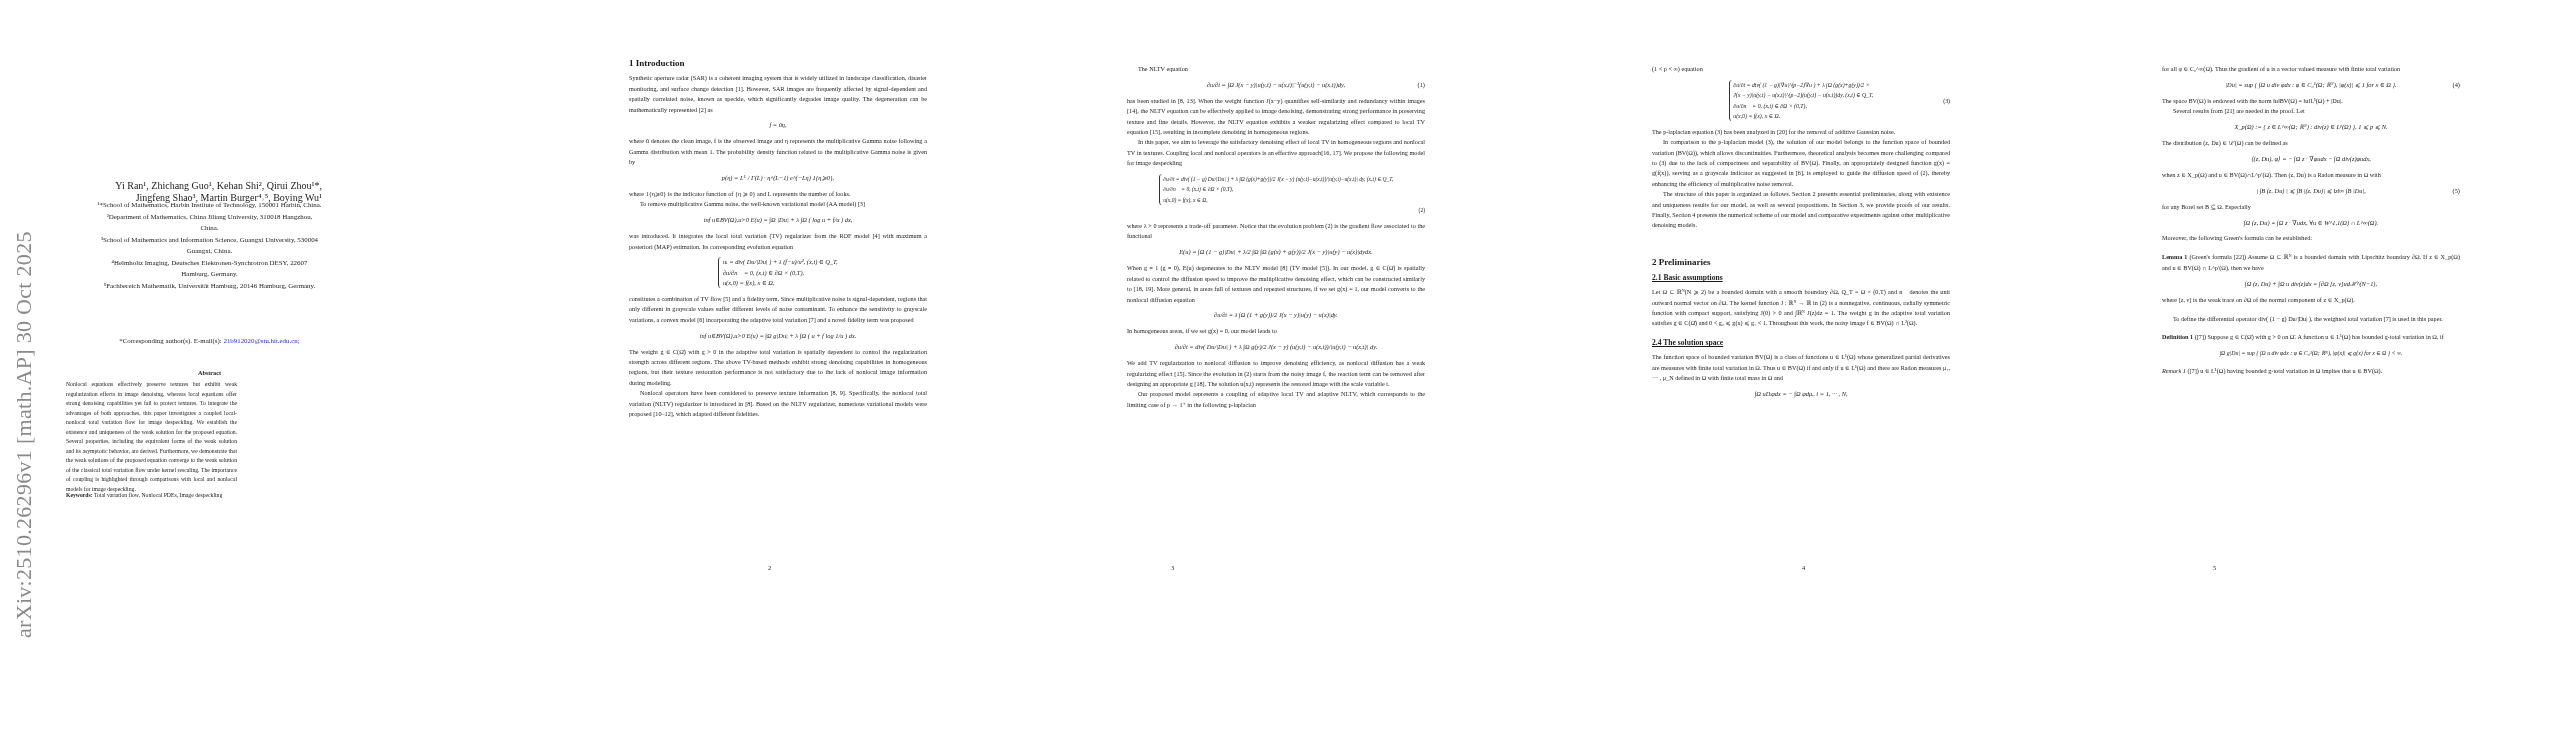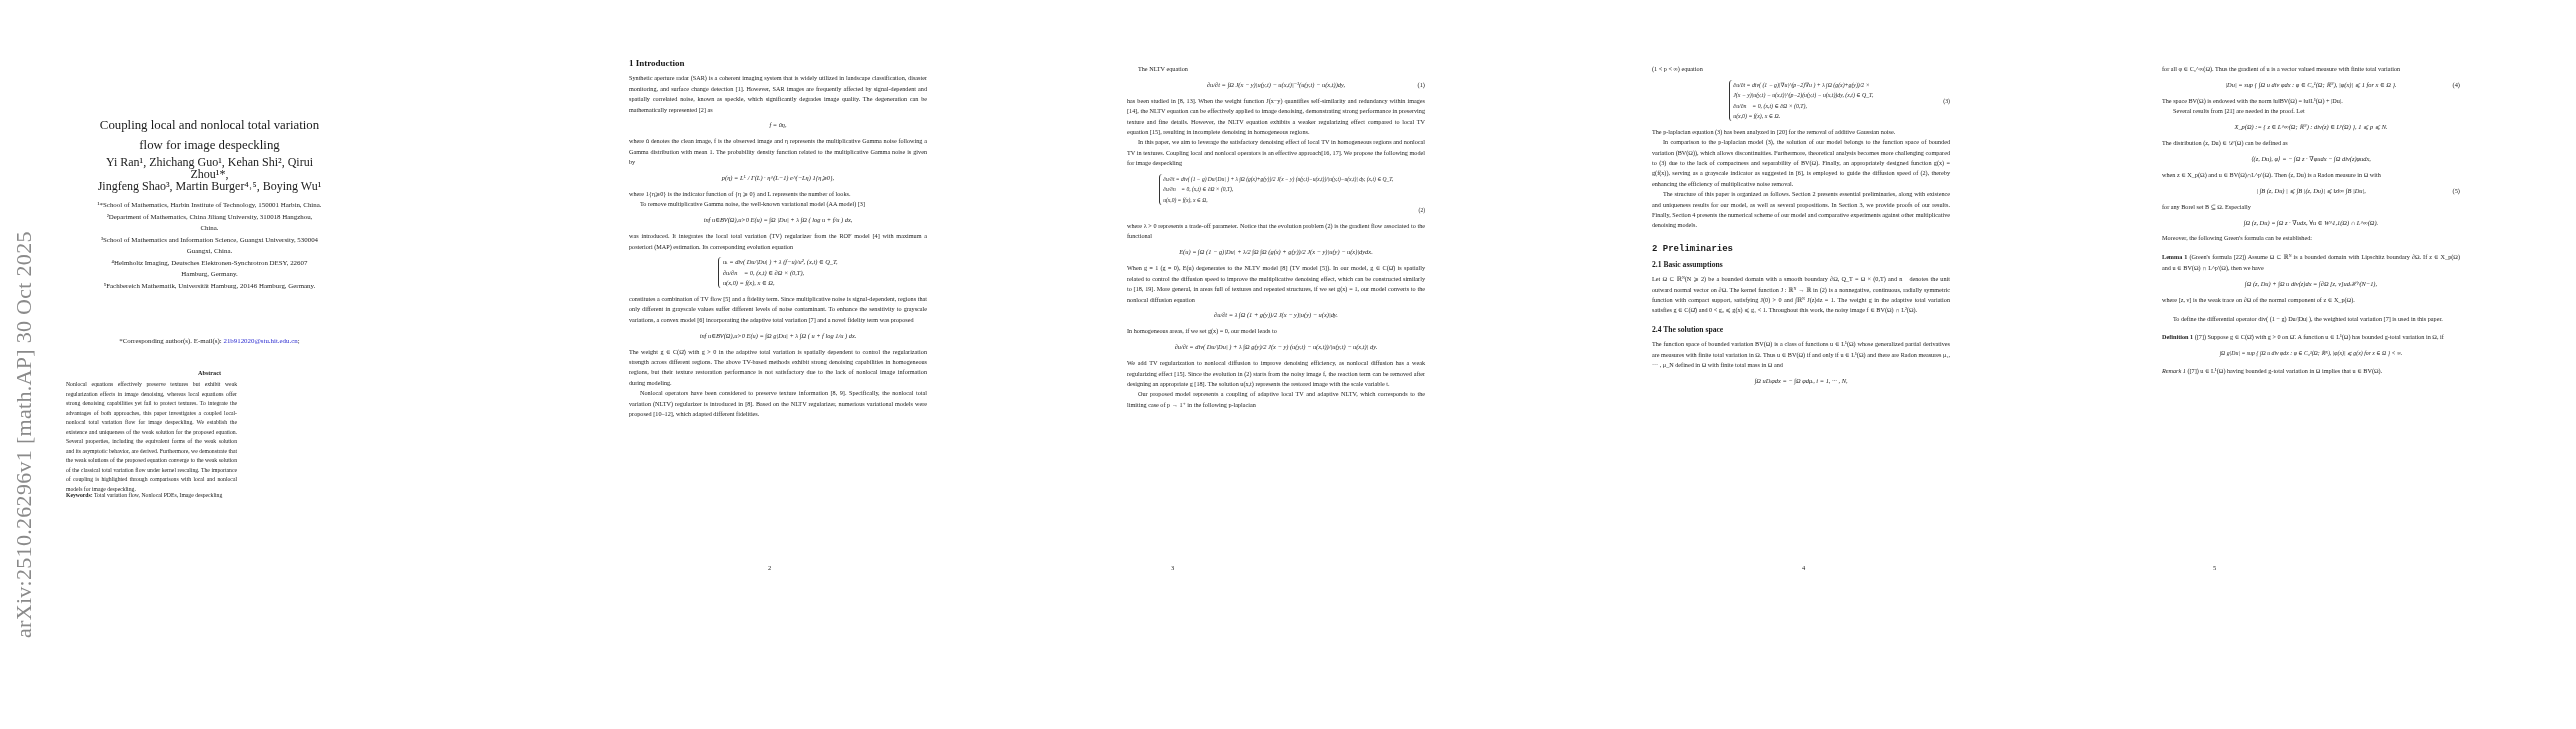--- a/index.html
+++ b/index.html
@@ -15,44 +15,43 @@
   .p3 .body-col { left:97px; }
   .p4 .body-col { left:106px; }
   .p5 .body-col { left:101px; }
   .pagenum { position:absolute; top:564px; width:515px; text-align:center; font-size:6.4px; }
   .p1 .pagenum { left:-267px; }
   .p2 .pagenum { left:-3px; }
   .p3 .pagenum { left:-115px; }
   .p4 .pagenum { left:0px; }
   .p5 .pagenum { left:-104px; }
   .title { position:absolute; left:97px; top:115px; width:225px; text-align:center; font-size:12.8px; line-height:20px; }
-  .authors { position:absolute; left:97px; top:156px; width:225px; text-align:center; font-size:12px; line-height:12px; }
+  .authors { position:absolute; left:97px; top:180px; width:225px; text-align:right; font-size:10px; line-height:12px; }
   .affils { position:absolute; left:97px; top:199px; width:225px; text-align:center; font-size:6.9px; line-height:11.5px; }
   .corr { position:absolute; left:97px; top:337px; width:225px; text-align:center; font-size:6.9px; }
   .abs-h { position:absolute; left:97px; top:369px; width:225px; text-align:center; font-size:6.2px; font-weight:bold; }
   .abs { position:absolute; left:66px; top:380px; width:171px; font-size:5.7px; line-height:9.5px; text-align:justify; }
   .kw { position:absolute; left:66px; top:492px; width:182px; font-size:5.7px; }
   .kw b { font-weight:bold; }
   .link { color:#2a2ad0; }
   h2.sec { font-size:9px; font-weight:bold; margin:0 0 4.9px 0; }
-  h3.sub { font-size:7.6px; font-weight:bold; margin:6px 0 3.6px 0; }
+  h3.sub { font-size:7.6px; font-weight:bold; margin:6px 0 3.6px 0;text-decoration:underline; }
   p { margin:0; }
   p.indent { text-indent:11px; }
   .eq { display:block; text-align:center; font-style:italic; margin:5.5px 0; font-size:6.4px; position:relative; white-space:nowrap; }
   .eqno { position:absolute; right:0; font-style:normal; }
   .cases { display:inline-block; text-align:left; border-left:0.9px solid #333; padding-left:3.6px; border-radius:3.6px 0 0 3.6px; line-height:10.3px; }
   .thm b { font-weight:bold; }
   .rem i { font-style:italic; }
 </style>
 </head>
 <body>
 
 <div class="page p1">
   <div class="watermark">arXiv:2510.26296v1  [math.AP]  30 Oct 2025</div>
-  <div class="title">Coupling local and nonlocal total variation flow for image despeckling</div>
   <div class="authors">
     <div>Yi Ran¹,  Zhichang Guo¹,  Kehan Shi²,  Qirui Zhou¹*,</div>
     <div>Jingfeng Shao³,  Martin Burger⁴˒⁵,  Boying Wu¹</div>
   </div>
   <div class="affils">
     <div>¹*School of Mathematics, Harbin Institute of Technology, 150001 Harbin, China.</div>
     <div>²Department of Mathematics, China Jiliang University, 310018 Hangzhou, China.</div>
     <div>³School of Mathematics and Information Science, Guangxi University, 530004 Guangxi, China.</div>
     <div>⁴Helmholtz Imaging, Deutsches Elektronen-Synchrotron DESY, 22607 Hamburg, Germany.</div>
     <div>⁵Fachbereich Mathematik, Universität Hamburg, 20146 Hamburg, Germany.</div>
@@ -132,21 +131,21 @@
         <div>∂u/∂t = div( (1 − g)|∇u|^(p−2)∇u ) + λ ∫Ω (g(x)+g(y))/2 ×</div>
         <div>    J(x − y)|u(y,t) − u(x,t)|^(p−2)(u(y,t) − u(x,t))dy,    (x,t) ∈ Q_T,</div>
         <div>∂u/∂n⃗ = 0,    (x,t) ∈ ∂Ω × (0,T),</div>
         <div>u(x,0) = f(x),    x ∈ Ω.</div>
       </span>
       <span class="eqno" style="top:16px;">(3)</span>
     </span>
     <p>The p-laplacian equation (3) has been analyzed in [20] for the removal of additive Gaussian noise.</p>
     <p class="indent">In comparison to the p-laplacian model (3), the solution of our model belongs to the function space of bounded variation (BV(Ω)), which allows discontinuities. Furthermore, theoretical analysis becomes more challenging compared to (3) due to the lack of compactness and separability of BV(Ω). Finally, an appropriately designed function g(x) = g(f(x)), serving as a grayscale indicator as suggested in [6], is employed to guide the diffusion speed of (2), thereby enhancing the efficiency of multiplicative noise removal.</p>
     <p class="indent">The structure of this paper is organized as follows. Section 2 presents essential preliminaries, along with existence and uniqueness results for our model, as well as several propositions. In Section 3, we provide proofs of our results. Finally, Section 4 presents the numerical scheme of our model and comparative experiments against other multiplicative denoising models.</p>
-    <h2 class="sec" style="margin-top:13px;font-family:Liberation Mono, monospace;">2   Preliminaries</h2>
+    <h2 class="sec" style="margin-top:26px;">2   Preliminaries</h2>
     <h3 class="sub">2.1  Basic assumptions</h3>
     <p>Let Ω ⊂ ℝᴺ(N ⩾ 2) be a bounded domain with a smooth boundary ∂Ω, Q_T = Ω × (0,T) and n⃗ denotes the unit outward normal vector on ∂Ω. The kernel function J : ℝᴺ → ℝ in (2) is a nonnegative, continuous, radially symmetric function with compact support, satisfying J(0) &gt; 0 and ∫ℝᴺ J(z)dz = 1. The weight g in the adaptive total variation satisfies g ∈ C(Ω̄) and 0 &lt; g₀ ⩽ g(x) ⩽ g₁ &lt; 1. Throughout this work, the noisy image f ∈ BV(Ω) ∩ L²(Ω).</p>
     <h3 class="sub" style="margin-top:9.7px;">2.4  The solution space</h3>
     <p>The function space of bounded variation BV(Ω) is a class of functions u ∈ L¹(Ω) whose generalized partial derivatives are measures with finite total variation in Ω. Thus u ∈ BV(Ω) if and only if u ∈ L¹(Ω) and there are Radon measures μ₁, ··· , μ_N defined in Ω with finite total mass in Ω and</p>
     <span class="eq">∫Ω uDᵢφdx = − ∫Ω φdμᵢ,    i = 1, ··· , N,</span>
   </div>
   <div class="pagenum">4</div>
 </div>
 
 <div class="page p5">

